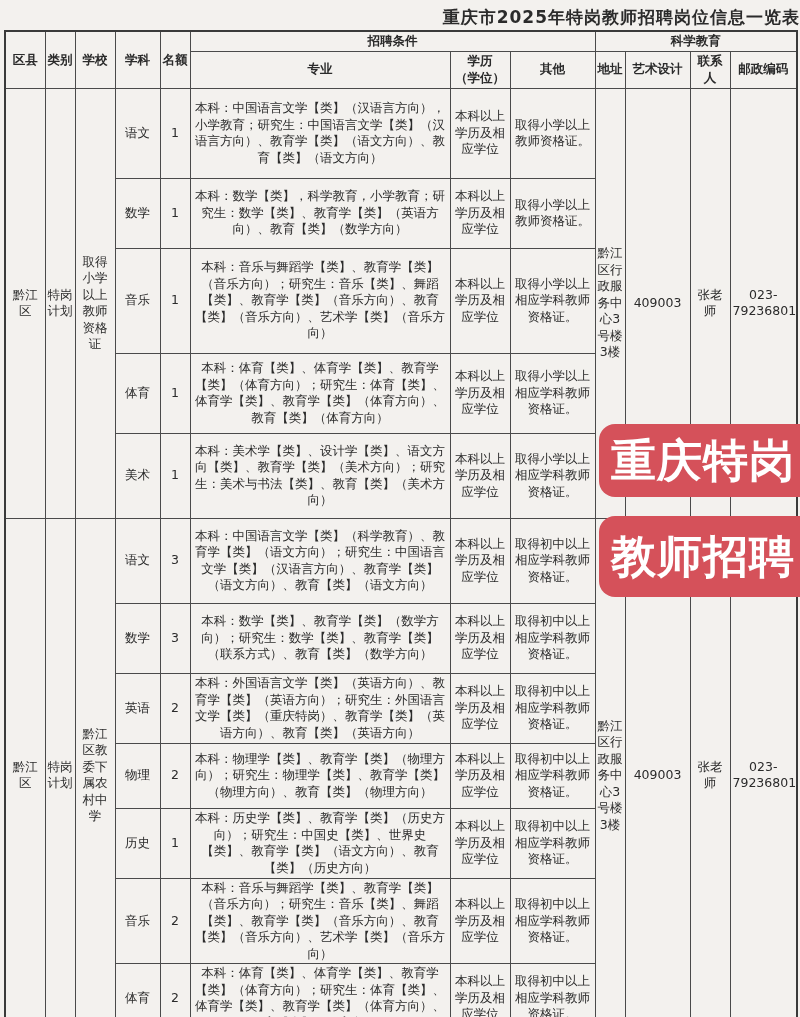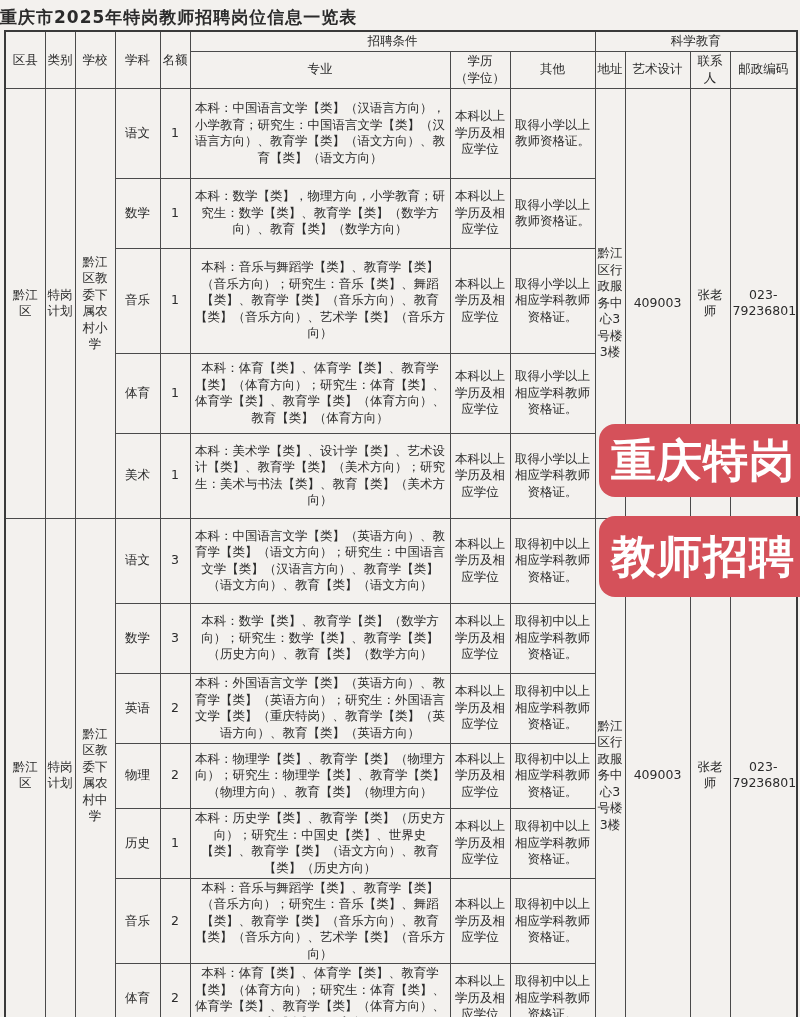--- a/index.html
+++ b/index.html
@@ -9,21 +9,21 @@
   body {
     width: 800px;
     height: 1017px;
     background: #f3f1ee;
     overflow: hidden;
     position: relative;
     font-family: "DejaVu Sans", sans-serif;
     color: #2b2b2b;
   }
   .title {
-    text-align: left;
+    text-align: right;
     font-weight: bold;
     font-size: 17px;
     padding-top: 6px;
     height: 24px;
     letter-spacing: 1px;
   }
   table.jobs {
     border-collapse: collapse;
     table-layout: fixed;
     width: 792px;
@@ -34,21 +34,21 @@
     border: 1px solid #4a4a4a;
     text-align: center;
     vertical-align: middle;
     padding: 1px 2px;
     font-size: 12.5px;
     line-height: 1.32;
     font-weight: normal;
     overflow: hidden;
     word-break: normal;
   }
-  table.jobs th { font-weight: normal; }
+  table.jobs th { font-weight: bold; }
   
   col.c-district { width: 40px; }
   col.c-category { width: 30px; }
   col.c-school   { width: 40px; }
   col.c-subject  { width: 45px; }
   col.c-quota    { width: 30px; }
   col.c-major    { width: 260px; }
   col.c-degree   { width: 60px; }
   col.c-other    { width: 85px; }
   col.c-address  { width: 30px; }
@@ -125,78 +125,78 @@
     <th>其他</th>
     <th>地址</th>
     <th>艺术设计</th>
     <th>联系人</th>
     <th>邮政编码</th>
   </tr>
 
   <tr class="h90">
     <td rowspan="5">黔江区</td>
     <td rowspan="5">特岗计划</td>
-    <td rowspan="5">黔江区教委下属农村小学</td>
+    <td rowspan="5">取得小学以上教师资格证</td>
     <td>语文</td>
     <td>1</td>
     <td>本科：中国语言文学【类】（汉语言方向），小学教育；研究生：中国语言文学【类】（汉语言方向）、教育学【类】（语文方向）、教育【类】（语文方向）</td>
     <td>本科以上学历及相应学位</td>
     <td>取得小学以上教师资格证。</td>
     <td rowspan="5">黔江区行政服务中心3号楼3楼</td>
     <td rowspan="5">409003</td>
     <td rowspan="5">张老师</td>
     <td rowspan="5">023-79236801</td>
   </tr>
   <tr class="h70">
     <td>数学</td>
     <td>1</td>
-    <td>本科：数学【类】，物理方向，小学教育；研究生：数学【类】、教育学【类】（数学方向）、教育【类】（数学方向）</td>
+    <td>本科：数学【类】，科学教育，小学教育；研究生：数学【类】、教育学【类】（英语方向）、教育【类】（数学方向）</td>
     <td>本科以上学历及相应学位</td>
     <td>取得小学以上教师资格证。</td>
   </tr>
   <tr class="h105">
     <td>音乐</td>
     <td>1</td>
     <td>本科：音乐与舞蹈学【类】、教育学【类】（音乐方向）；研究生：音乐【类】、舞蹈【类】、教育学【类】（音乐方向）、教育【类】（音乐方向）、艺术学【类】（音乐方向）</td>
     <td>本科以上学历及相应学位</td>
     <td>取得小学以上相应学科教师资格证。</td>
   </tr>
   <tr class="h80">
     <td>体育</td>
     <td>1</td>
     <td>本科：体育【类】、体育学【类】、教育学【类】（体育方向）；研究生：体育【类】、体育学【类】、教育学【类】（体育方向）、教育【类】（体育方向）</td>
     <td>本科以上学历及相应学位</td>
     <td>取得小学以上相应学科教师资格证。</td>
   </tr>
   <tr class="h85">
     <td>美术</td>
     <td>1</td>
-    <td>本科：美术学【类】、设计学【类】、艺术设计【类】、教育学【类】（美术方向）；研究生：美术与书法【类】、教育【类】（美术方向）</td>
+    <td>本科：美术学【类】、设计学【类】、语文方向【类】、教育学【类】（美术方向）；研究生：美术与书法【类】、教育【类】（美术方向）</td>
     <td>本科以上学历及相应学位</td>
     <td>取得小学以上相应学科教师资格证。</td>
   </tr>
 
   <tr class="h85">
     <td rowspan="7">黔江区</td>
     <td rowspan="7">特岗计划</td>
     <td rowspan="7">黔江区教委下属农村中学</td>
     <td>语文</td>
     <td>3</td>
-    <td>本科：中国语言文学【类】（英语方向）、教育学【类】（语文方向）；研究生：中国语言文学【类】（汉语言方向）、教育学【类】（语文方向）、教育【类】（语文方向）</td>
+    <td>本科：中国语言文学【类】（科学教育）、教育学【类】（语文方向）；研究生：中国语言文学【类】（汉语言方向）、教育学【类】（语文方向）、教育【类】（语文方向）</td>
     <td>本科以上学历及相应学位</td>
     <td>取得初中以上相应学科教师资格证。</td>
     <td rowspan="7">黔江区行政服务中心3号楼3楼</td>
     <td rowspan="7">409003</td>
     <td rowspan="7">张老师</td>
     <td rowspan="7">023-79236801</td>
   </tr>
   <tr class="h70">
     <td>数学</td>
     <td>3</td>
-    <td>本科：数学【类】、教育学【类】（数学方向）；研究生：数学【类】、教育学【类】（历史方向）、教育【类】（数学方向）</td>
+    <td>本科：数学【类】、教育学【类】（数学方向）；研究生：数学【类】、教育学【类】（联系方式）、教育【类】（数学方向）</td>
     <td>本科以上学历及相应学位</td>
     <td>取得初中以上相应学科教师资格证。</td>
   </tr>
   <tr class="h70">
     <td>英语</td>
     <td>2</td>
     <td>本科：外国语言文学【类】（英语方向）、教育学【类】（英语方向）；研究生：外国语言文学【类】（重庆特岗）、教育学【类】（英语方向）、教育【类】（英语方向）</td>
     <td>本科以上学历及相应学位</td>
     <td>取得初中以上相应学科教师资格证。</td>
   </tr>

